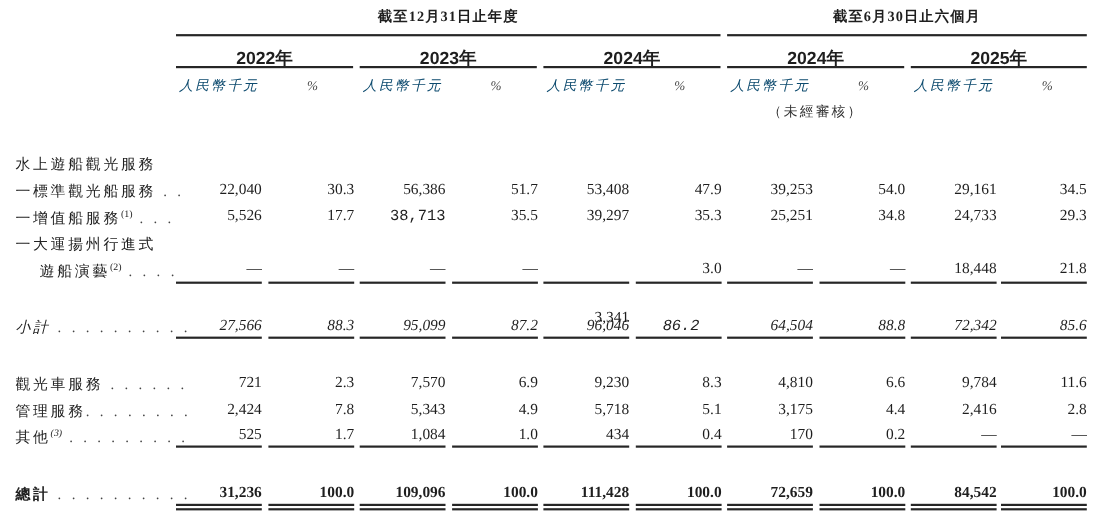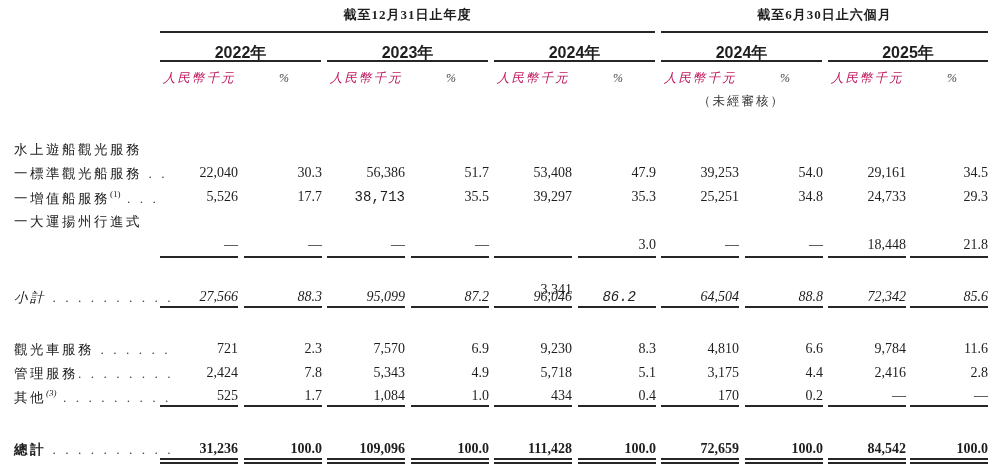--- a/index.html
+++ b/index.html
@@ -12,21 +12,21 @@
   .group-title {
     font-weight: bold; font-size: 13px; text-align: center; letter-spacing: 1px;
     font-family: "Liberation Serif", "DejaVu Serif", serif;
   }
   .rule { position: absolute; height: 2px; background: #262626; }
   .year {
     font-weight: bold; font-size: 16px; text-align: center;
     font-family: Liberation Sans, sans-serif;
   }
   .unit {
-    font-size: 12.5px; font-style: italic; color: #be185d; letter-spacing: 2px;
+    font-size: 12.5px; font-style: italic; color: #0c4a6e; letter-spacing: 2px;
     font-family: "Liberation Serif", "DejaVu Serif", serif;
   }
   .pcth {
     font-size: 12px; font-style: italic; color: #444; text-align: right;
     font-family: "Liberation Serif", "DejaVu Serif", serif;
   }
   .note {
     font-size: 12.5px; color: #333; letter-spacing: 2px; text-align: center;
     font-family: "Liberation Serif", "DejaVu Serif", serif;
   }
@@ -109,20 +109,21 @@
   <span class="cell" style="left:745px;">34.8</span>
   <span class="cell" style="left:828px;">24,733</span>
   <span class="cell" style="left:910px;">29.3</span>
 </div>
 
 <div class="row" style="top:211px;">
   <span class="abs label" style="left:14px; top:2px;">一大運揚州行進式</span>
 </div>
 
 <div class="row" style="top:235px;">
+  <span class="abs label" style="left:36px; top:2px;"><span>遊船演藝</span><sup>(2)</sup><span class="dots"> . . . .</span></span>
   <span class="cell" style="left:160px;">—</span>
   <span class="cell" style="left:244px;">—</span>
   <span class="cell" style="left:327px;">—</span>
   <span class="cell" style="left:411px;">—</span>
   <span class="cell" style="left:494px;margin-top:45px;">3,341</span>
   <span class="cell" style="left:578px;">3.0</span>
   <span class="cell" style="left:661px;">—</span>
   <span class="cell" style="left:745px;">—</span>
   <span class="cell" style="left:828px;">18,448</span>
   <span class="cell" style="left:910px;">21.8</span>

